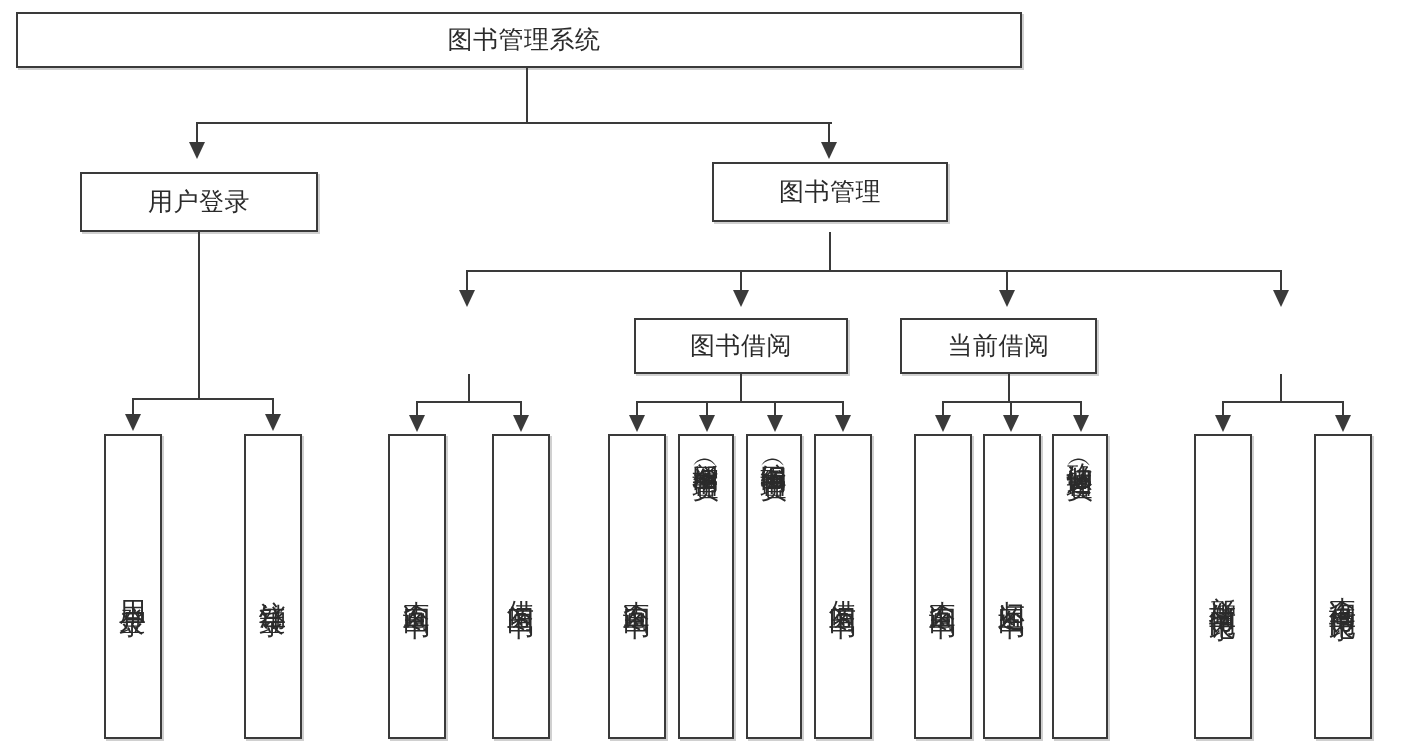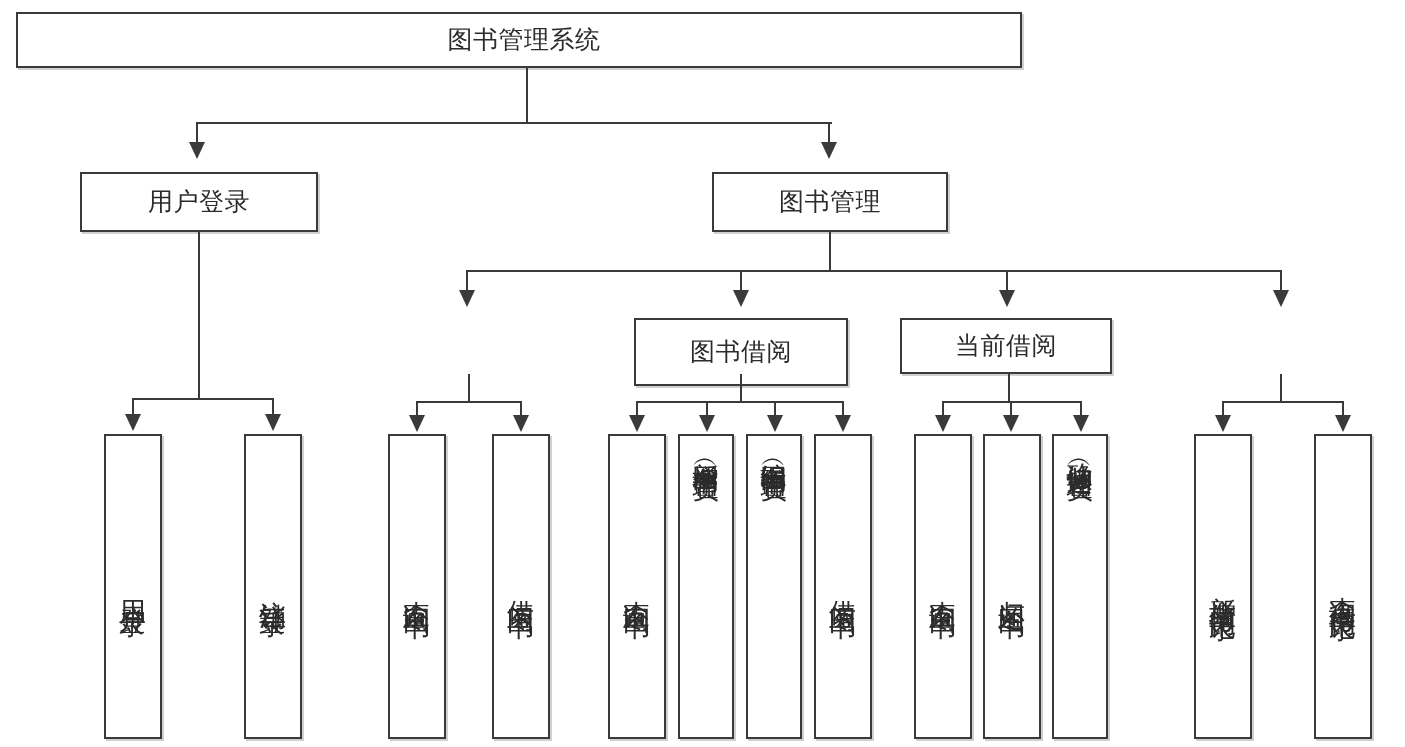--- a/index.html
+++ b/index.html
@@ -91,21 +91,21 @@
   <div class="ln h" style="left:196px;top:122px;width:636px;height:2px;"></div>
 
   <div class="ln v" style="left:196px;top:122px;width:2px;height:22px;"></div>
   <div class="arw" style="left:189px;top:142px;"></div>
   <div class="ln v" style="left:828px;top:122px;width:2px;height:22px;"></div>
   <div class="arw" style="left:821px;top:142px;"></div>
 
   <div class="node h" style="left:80px;top:172px;width:238px;height:60px;">
     <span class="txt">用户登录</span>
   </div>
-  <div class="node h" style="left:712px;top:172px;width:236px;height:60px;">
+  <div class="node h" style="left:712px;top:162px;width:236px;height:60px;">
     <span class="txt">图书管理</span>
   </div>
 
   <div class="ln v" style="left:198px;top:232px;width:2px;height:167px;"></div>
   <div class="ln h" style="left:132px;top:398px;width:142px;height:2px;"></div>
   <div class="ln v" style="left:132px;top:398px;width:2px;height:18px;"></div>
   <div class="arw" style="left:125px;top:414px;"></div>
   <div class="ln v" style="left:272px;top:398px;width:2px;height:18px;"></div>
   <div class="arw" style="left:265px;top:414px;"></div>
 
@@ -113,24 +113,24 @@
   <div class="ln h" style="left:466px;top:270px;width:814px;height:2px;"></div>
   <div class="ln v" style="left:466px;top:270px;width:2px;height:22px;"></div>
   <div class="arw" style="left:459px;top:290px;"></div>
   <div class="ln v" style="left:740px;top:270px;width:2px;height:22px;"></div>
   <div class="arw" style="left:733px;top:290px;"></div>
   <div class="ln v" style="left:1006px;top:270px;width:2px;height:22px;"></div>
   <div class="arw" style="left:999px;top:290px;"></div>
   <div class="ln v" style="left:1280px;top:270px;width:2px;height:22px;"></div>
   <div class="arw" style="left:1273px;top:290px;"></div>
 
-  <div class="node h" style="left:634px;top:318px;width:214px;height:68px;">
+  <div class="node h" style="left:634px;top:318px;width:214px;height:56px;">
     <span class="txt">图书借阅</span>
   </div>
-  <div class="node h" style="left:900px;top:318px;width:212px;height:56px;">
+  <div class="node h" style="left:900px;top:318px;width:197px;height:56px;">
     <span class="txt">当前借阅</span>
   </div>
 
   <div class="ln v" style="left:468px;top:374px;width:2px;height:28px;"></div>
   <div class="ln h" style="left:416px;top:401px;width:106px;height:2px;"></div>
   <div class="ln v" style="left:416px;top:401px;width:2px;height:16px;"></div>
   <div class="arw" style="left:409px;top:415px;"></div>
   <div class="ln v" style="left:520px;top:401px;width:2px;height:16px;"></div>
   <div class="arw" style="left:513px;top:415px;"></div>
 

